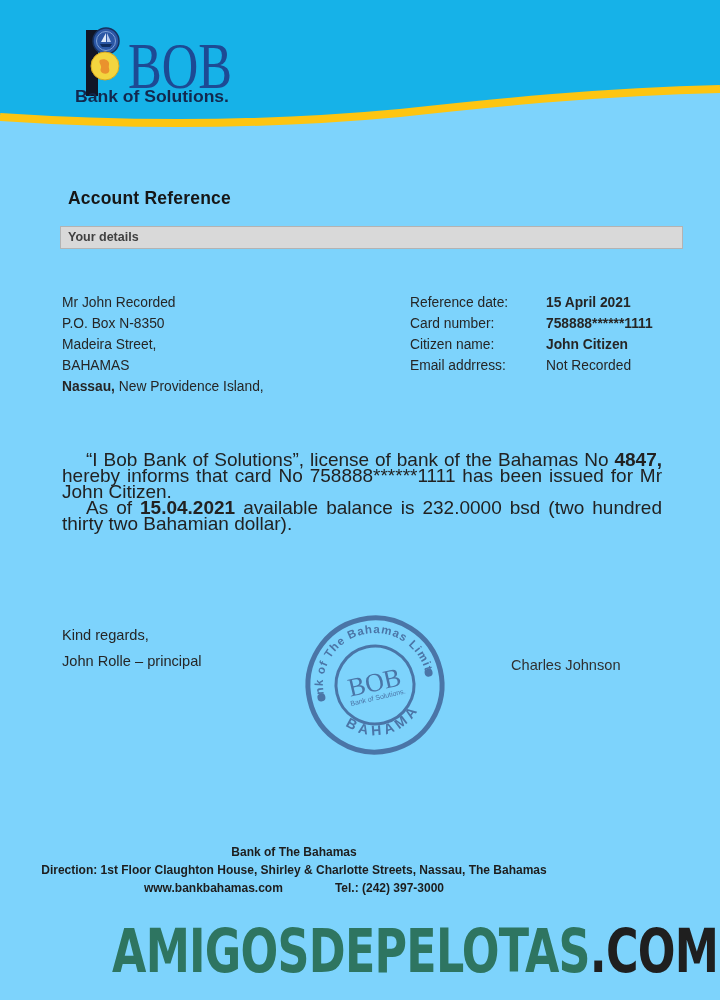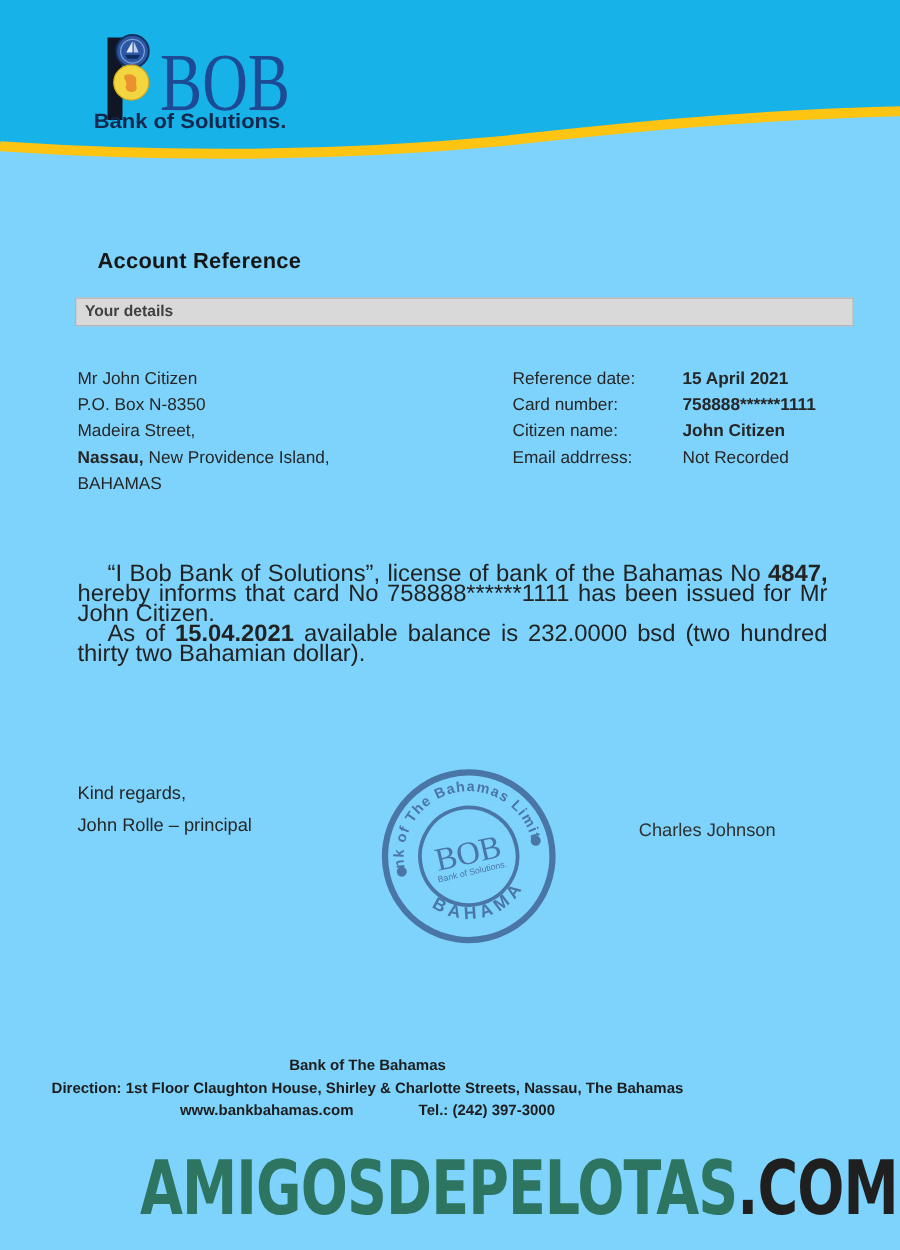--- a/index.html
+++ b/index.html
@@ -6,25 +6,25 @@
   .page{
     position:relative;width:720px;height:1000px;margin:0 auto;
     background:#7dd3fc;overflow:hidden;
     font-family:"Liberation Sans",sans-serif;color:#1f1f1f;
   }
   
   .header-band{position:absolute;top:0;left:0;width:720px;height:132px;}
   .logo{position:absolute;top:22px;left:70px;width:200px;height:90px;}
   
   .doc-title{
-    position:absolute;top:182px;left:62px;margin:16px;
+    position:absolute;top:182px;left:62px;margin:6px;
     font-size:17.5px;font-weight:bold;color:#161616;letter-spacing:.2px;
   }
   .section-bar{
-    position:absolute;top:238px;left:60px;width:614px;height:21px;
+    position:absolute;top:226px;left:60px;width:614px;height:21px;
     background:#d9d9d9;border:1px solid #b3b3b3;
     font-size:12.5px;font-weight:bold;color:#404040;
     line-height:21px;padding-left:7px;
   }
   
   .recipient{
     position:absolute;top:292px;left:62px;
     font-size:13.8px;line-height:21px;color:#262626;
   }
   .recipient .b{font-weight:bold;}
@@ -95,25 +95,25 @@
     </g>
     <text x="58" y="66" font-family="Liberation Serif, serif" font-size="66" fill="#1d4a94" textLength="104" lengthAdjust="spacingAndGlyphs">BOB</text>
     <text x="5" y="80" font-family="Liberation Sans, sans-serif" font-size="16.5" font-weight="bold" fill="#12284e" textLength="154" lengthAdjust="spacingAndGlyphs">Bank of Solutions.</text>
   </svg>
 
   <h1 class="doc-title">Account Reference</h1>
 
   <div class="section-bar">Your details</div>
 
   <div class="recipient">
-    <div>Mr John Citizen</div>
+    <div>Mr John Recorded</div>
     <div>P.O. Box N-8350</div>
     <div>Madeira Street,</div>
+    <div>BAHAMAS</div>
     <div><span class="b">Nassau,</span><span> New Providence Island,</span></div>
-    <div>BAHAMAS</div>
   </div>
 
   <div class="ref-table">
     <div class="ref-row">
       <span class="ref-label">Reference date:</span>
       <span class="ref-value">15 April 2021</span>
     </div>
     <div class="ref-row">
       <span class="ref-label">Card number:</span>
       <span class="ref-value">758888******1111</span>

